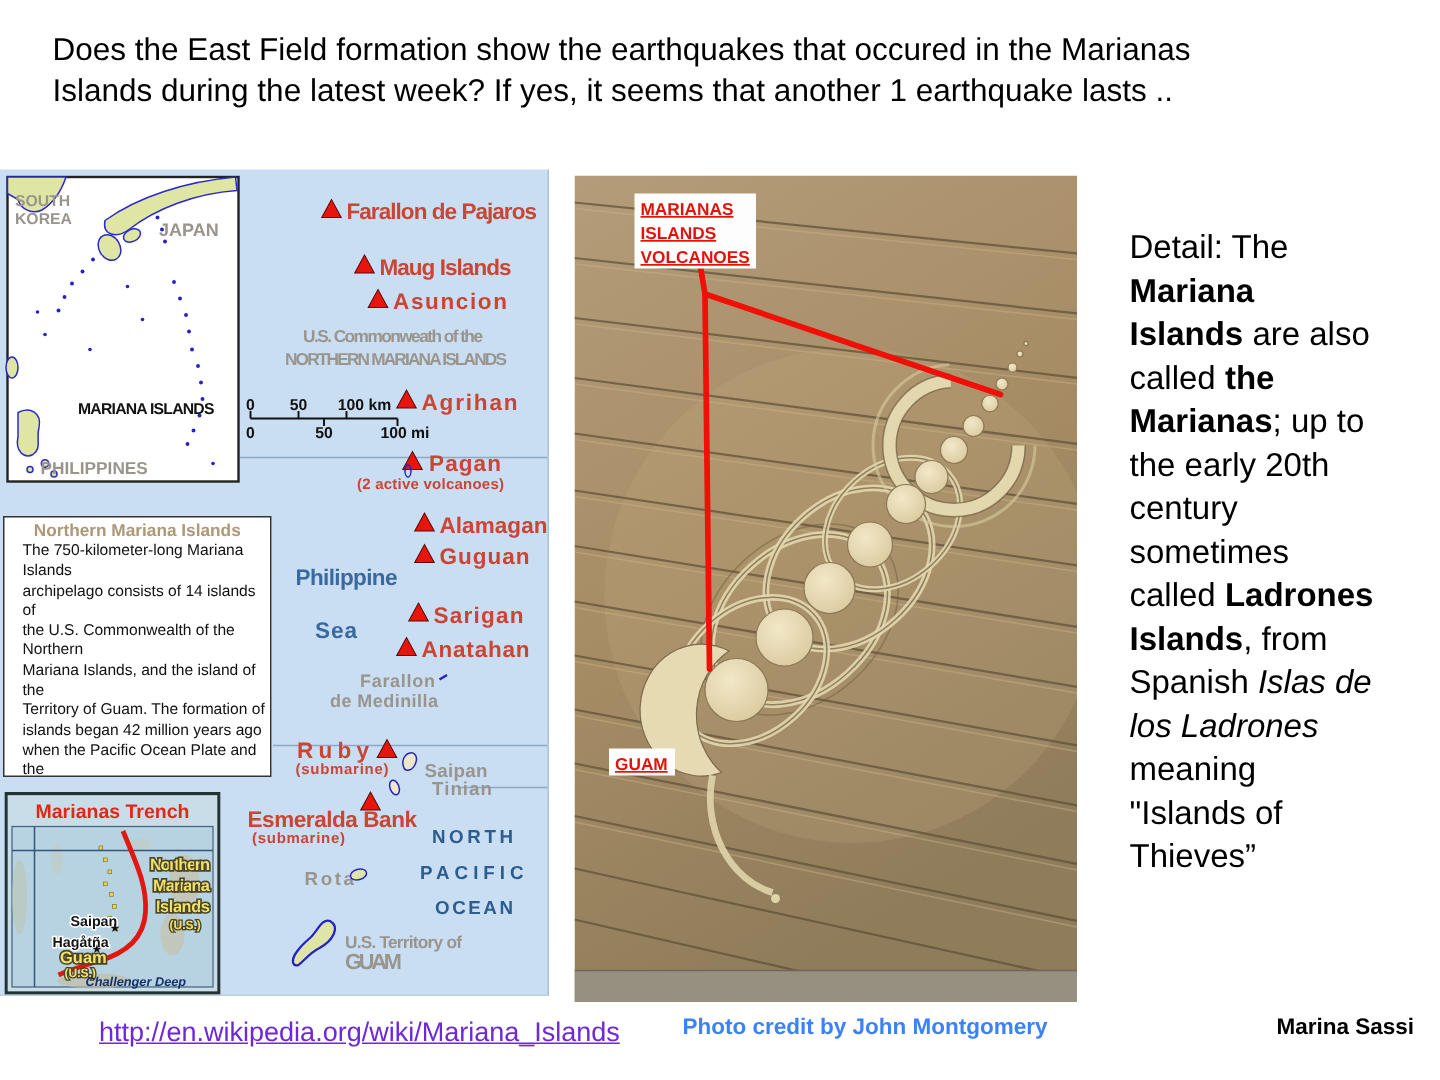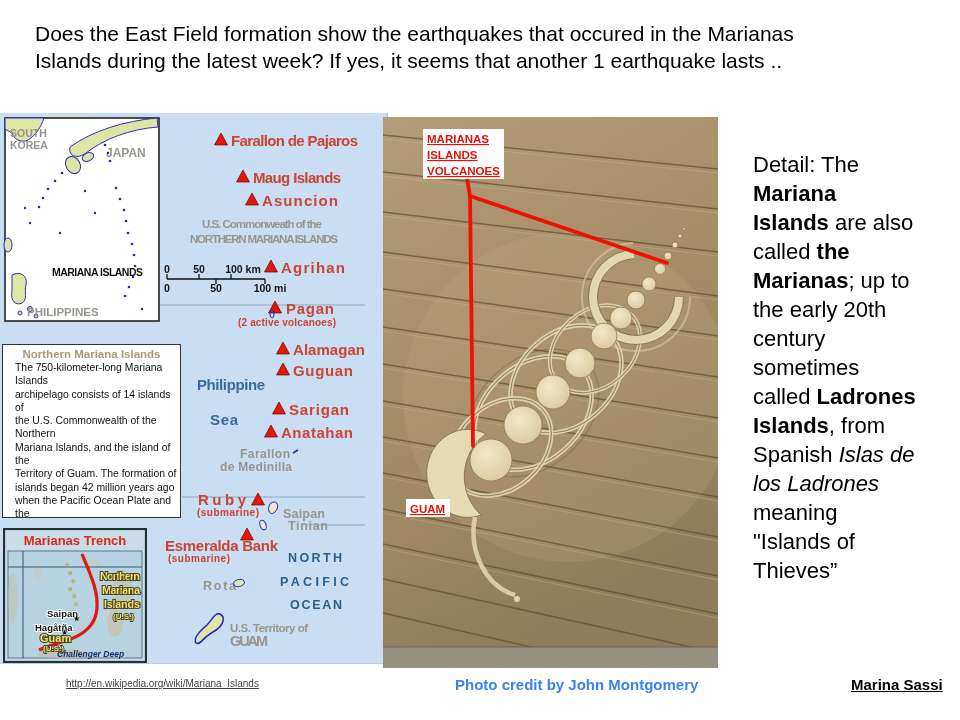--- a/index.html
+++ b/index.html
@@ -1,21 +1,21 @@
 <!DOCTYPE html>
 <html><head>
 <meta charset="utf-8">
 <style>
   html,body{margin:0;padding:0;background:#fff;}
   .slide{position:relative;width:960px;height:720px;background:#ffffff;overflow:hidden;
          font-family:"Liberation Sans","DejaVu Sans",sans-serif;}
   .title{position:absolute;left:35px;top:20px;width:915px;font-size:21px;line-height:27px;color:#000;}
   
   .map-panel{position:absolute;left:0;top:113px;width:365px;height:550px;background:#c9def2;
-             border-right:1px solid #a8c4dc;border-bottom:1px solid #b9cfe4;padding-left:22px;}
+             border-right:1px solid #a8c4dc;border-bottom:1px solid #b9cfe4;}
   .map-svg{position:absolute;left:0;top:0;}
   .info-box{position:absolute;left:2px;top:231px;width:177px;height:172px;background:#ffffff;
             border:1.3px solid #333;overflow:hidden;}
   .info-box h4{margin:3px 0 1px 0;text-align:center;font-size:11.5px;color:#ad9878;}
   .info-box p{margin:0 0 0 12px;font-size:10.4px;line-height:13.3px;color:#111;white-space:pre-line;}
   .trench{position:absolute;left:3px;top:415px;}
   
   text{font-family:"Liberation Sans","DejaVu Sans",sans-serif;}
   .vol{fill:#cc4433;font-weight:bold;font-size:15px;}
   .vol-sm{fill:#cc4433;font-weight:bold;font-size:10px;}
@@ -28,24 +28,24 @@
   .tr-yellow{fill:#f2e268;stroke:#4a4428;stroke-width:2.2px;paint-order:stroke;font-weight:bold;font-size:11px;}
   .tr-yellow-sm{fill:#f2e268;stroke:#4a4428;stroke-width:1.8px;paint-order:stroke;font-weight:bold;font-size:8px;}
   .tr-black{fill:#151515;stroke:#ffffff;stroke-width:2px;paint-order:stroke;font-weight:bold;font-size:9.5px;}
   .tr-title{fill:#e02818;font-weight:bold;font-size:13px;}
   .challenger{fill:#14316b;font-weight:bold;font-style:italic;font-size:8.5px;}
   
   .detail{position:absolute;left:753px;top:150px;width:205px;font-size:22px;color:#000;}
   .detail div{height:29px;line-height:29px;white-space:nowrap;}
   .b{font-weight:bold;} .i{font-style:italic;}
   
-  .footer-link{position:absolute;left:66px;top:678px;font-size:10px;color:#404040;
+  .footer-link{position:absolute;left:66px;top:678px;font-size:18px;color:#6d28d9;
                text-decoration:underline;}
   .footer-credit{position:absolute;left:455px;top:676px;font-size:15px;font-weight:bold;color:#3b82f6;}
-  .footer-author{position:absolute;left:851px;top:676px;font-size:15px;font-weight:bold;color:#000;text-decoration:underline;}
+  .footer-author{position:absolute;left:851px;top:676px;font-size:15px;font-weight:bold;color:#000;}
 </style>
 </head>
 <body>
 
 <div class="slide">
 
   <div class="title">
     <div>Does the East Field formation show the earthquakes that occured in the Marianas</div>
     <div>Islands during the latest week? If yes, it seems that another 1 earthquake lasts ..</div>
   </div>

